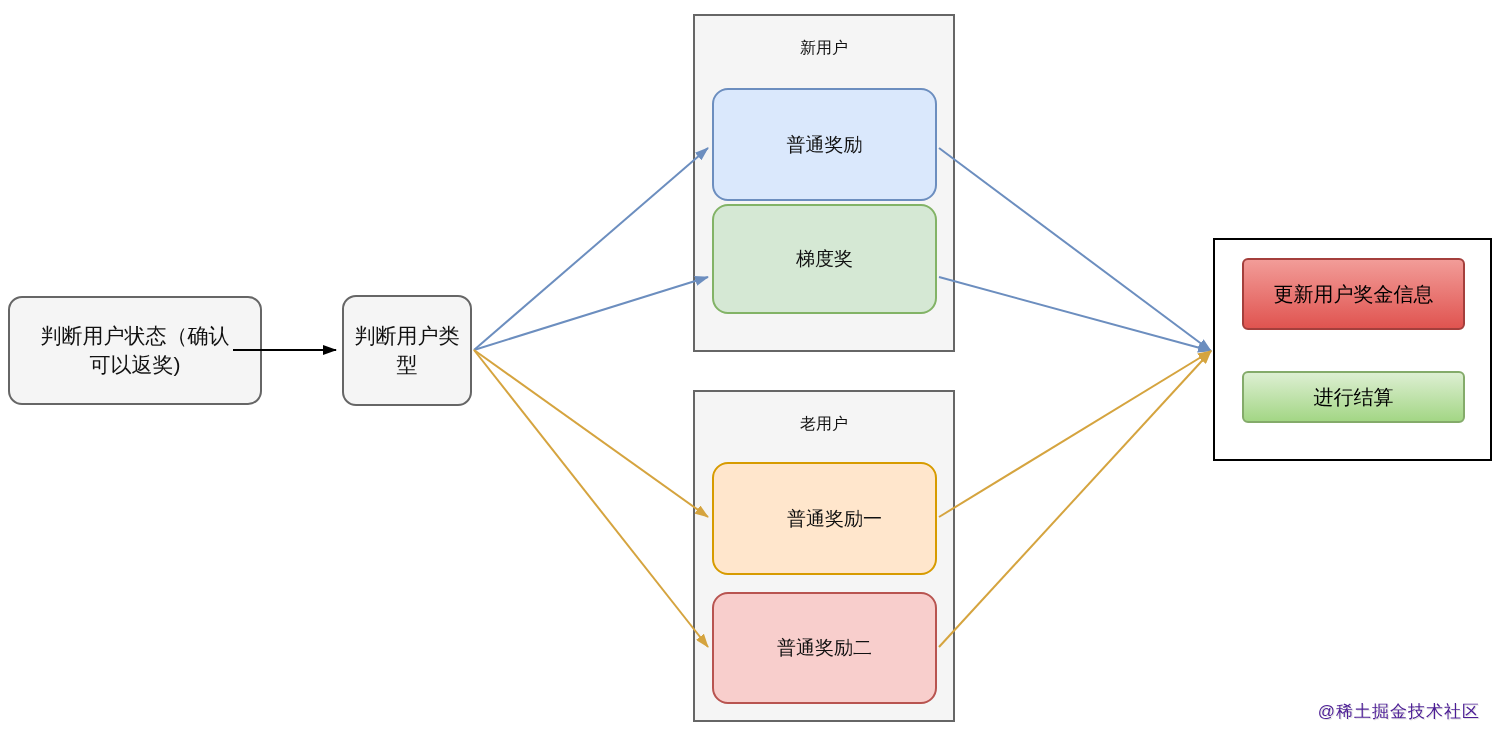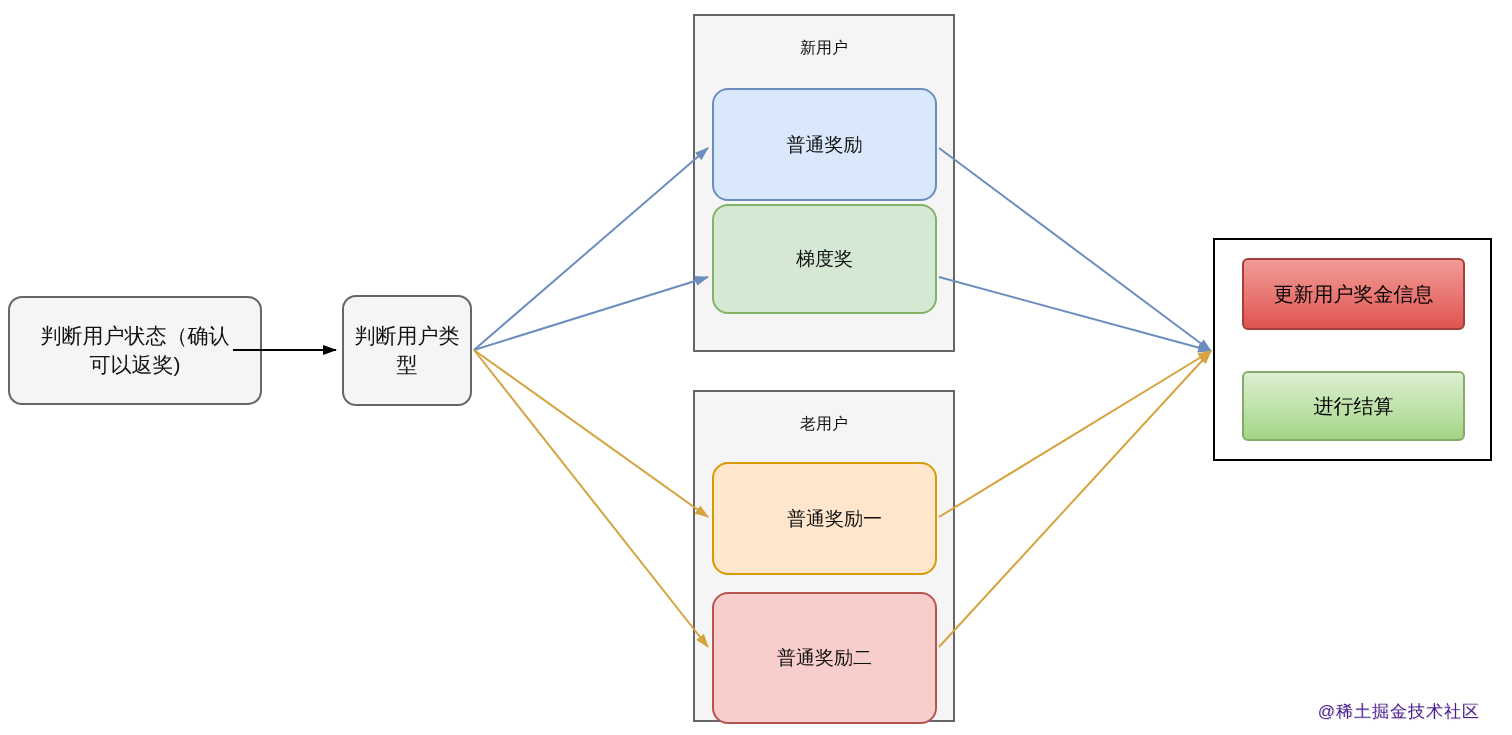--- a/index.html
+++ b/index.html
@@ -66,25 +66,25 @@
   <div class="group" style="left:693px;top:14px;width:262px;height:338px;">
     <div class="group-title">新用户</div>
   </div>
   <div class="rounded-box box-blue" style="left:712px;top:88px;width:225px;height:113px;">普通奖励</div>
   <div class="rounded-box box-green" style="left:712px;top:204px;width:225px;height:110px;">梯度奖</div>
 
   <div class="group" style="left:693px;top:390px;width:262px;height:332px;">
     <div class="group-title">老用户</div>
   </div>
   <div class="rounded-box box-orange" style="left:712px;top:462px;width:225px;height:113px;">普通奖励一</div>
-  <div class="rounded-box box-pink" style="left:712px;top:592px;width:225px;height:132px;">普通奖励二</div>
+  <div class="rounded-box box-pink" style="left:712px;top:592px;width:225px;height:112px;">普通奖励二</div>
 
   <div class="settle-group" style="left:1213px;top:238px;width:279px;height:223px;"></div>
   <div class="btn btn-red" style="left:1242px;top:258px;width:223px;height:72px;">更新用户奖金信息</div>
-  <div class="btn btn-green" style="left:1242px;top:371px;width:223px;height:70px;">进行结算</div>
+  <div class="btn btn-green" style="left:1242px;top:371px;width:223px;height:52px;">进行结算</div>
 
   <svg class="arrows" viewBox="0 0 1512 735" xmlns="http://www.w3.org/2000/svg">
     <defs>
       <marker id="arrow-black" markerUnits="userSpaceOnUse" markerWidth="14" markerHeight="10" refX="13" refY="5" orient="auto">
         <path d="M0,0 L14,5 L0,10 z" fill="#000000"></path>
       </marker>
       <marker id="arrow-blue" markerUnits="userSpaceOnUse" markerWidth="14" markerHeight="10" refX="13" refY="5" orient="auto">
         <path d="M0,0 L14,5 L0,10 z" fill="#6c8ebf"></path>
       </marker>
       <marker id="arrow-gold" markerUnits="userSpaceOnUse" markerWidth="14" markerHeight="10" refX="13" refY="5" orient="auto">

